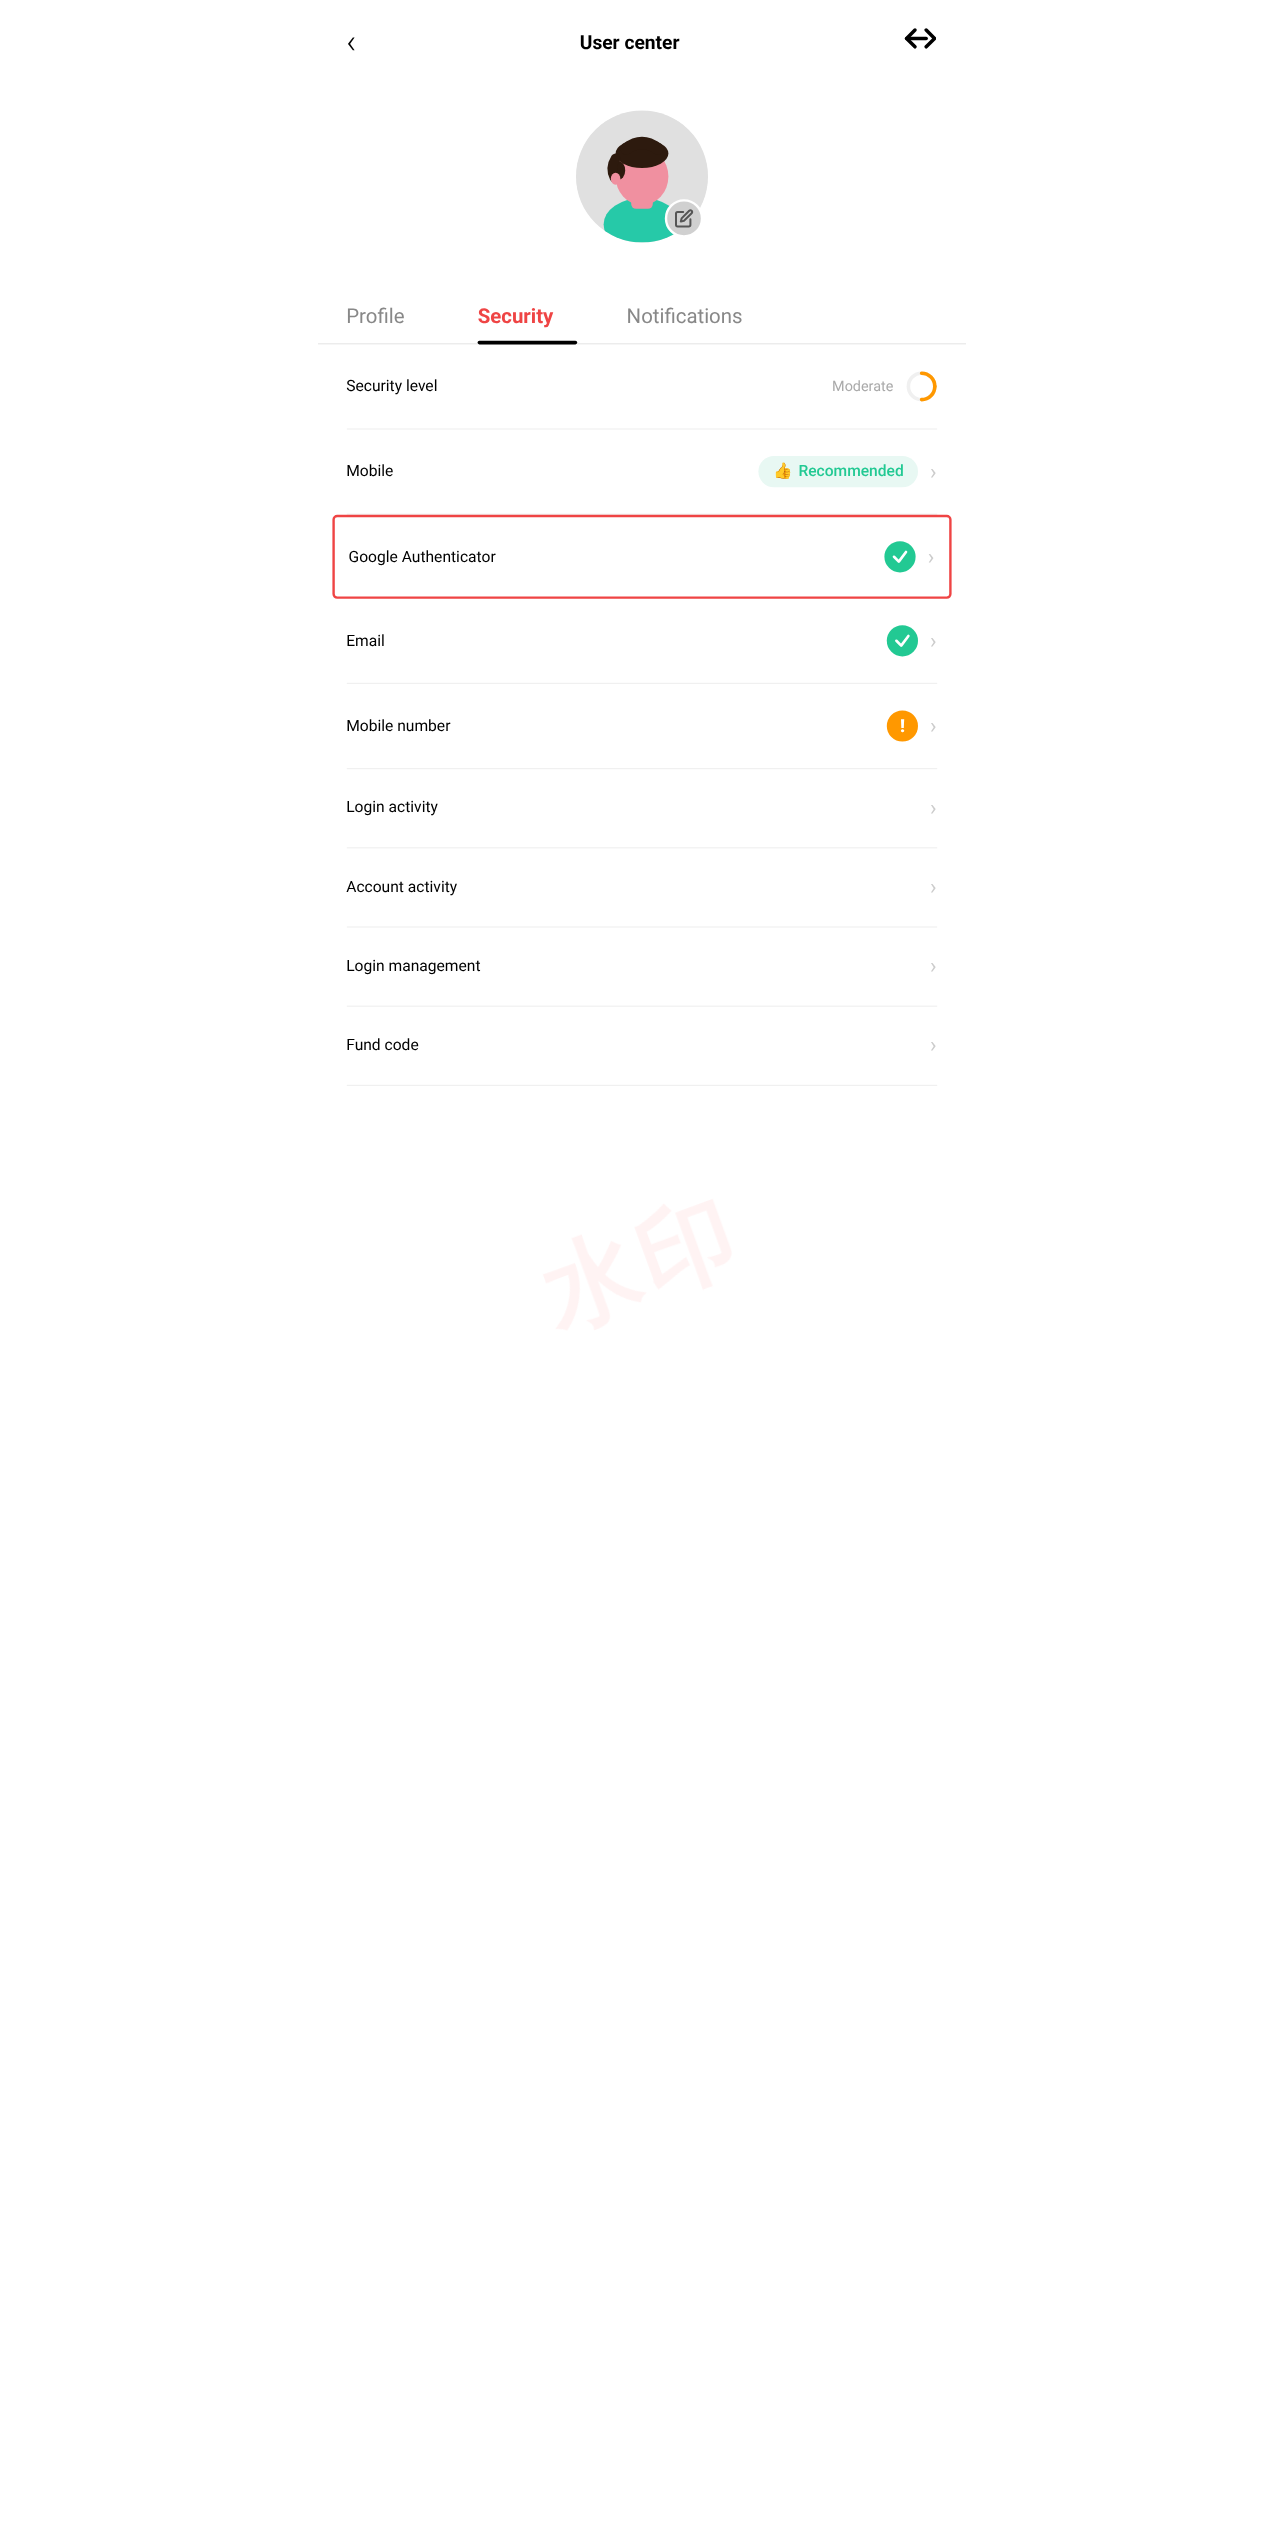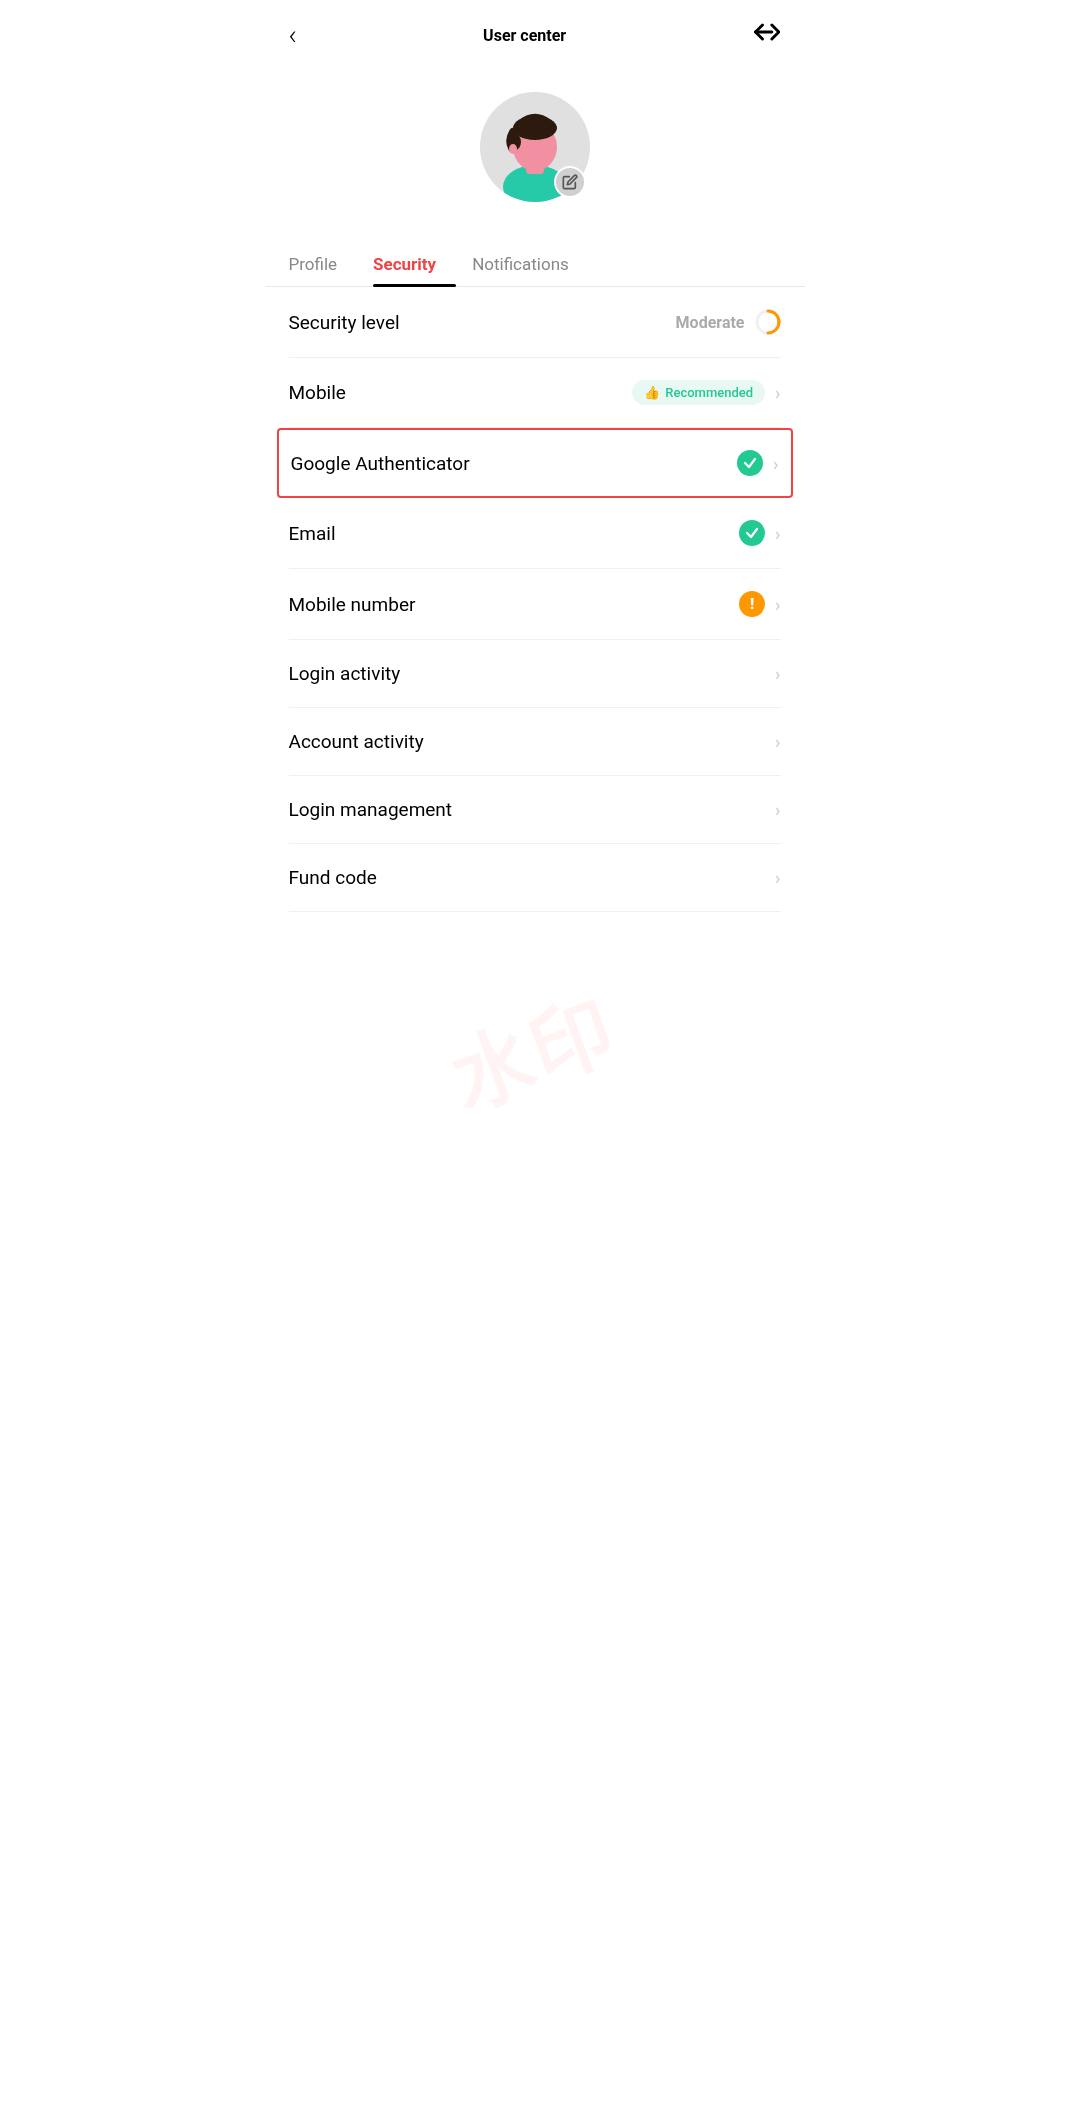--- a/index.html
+++ b/index.html
@@ -92,20 +92,21 @@
       width: 16px;
       height: 16px;
     }
 
     
     .tabs {
       display: flex;
       border-bottom: 1px solid #e8e8e8;
       padding: 0 24px;
       margin-bottom: 0;
+      gap: 25px;
     }
 
     .tab-item {
       padding: 12px 20px 12px 0;
       font-size: 17px;
       color: #888;
       cursor: pointer;
       position: relative;
       margin-right: 16px;
     }
@@ -142,35 +143,34 @@
 
     .security-item.highlighted {
       border: 2px solid #ef4444;
       border-radius: 4px;
       padding: 20px 12px;
       margin: 0 -12px;
       text-align: right;
     }
 
     .security-item-left {
-      font-size: 19px;
+      font-size: 13px;
       color: #000;
       font-weight: 400;
     }
 
     .security-item-right {
       display: flex;
       align-items: center;
       gap: 10px;
     }
 
     .security-level-text {
-      font-size: 16px;
+      font-size: 12px;
       color: #aaa;
-      font-weight: bold;
     }
 
     .security-level-icon {
       width: 26px;
       height: 26px;
     }
 
     .recommended-badge {
       background: #e8f8f3;
       color: #22c993;

